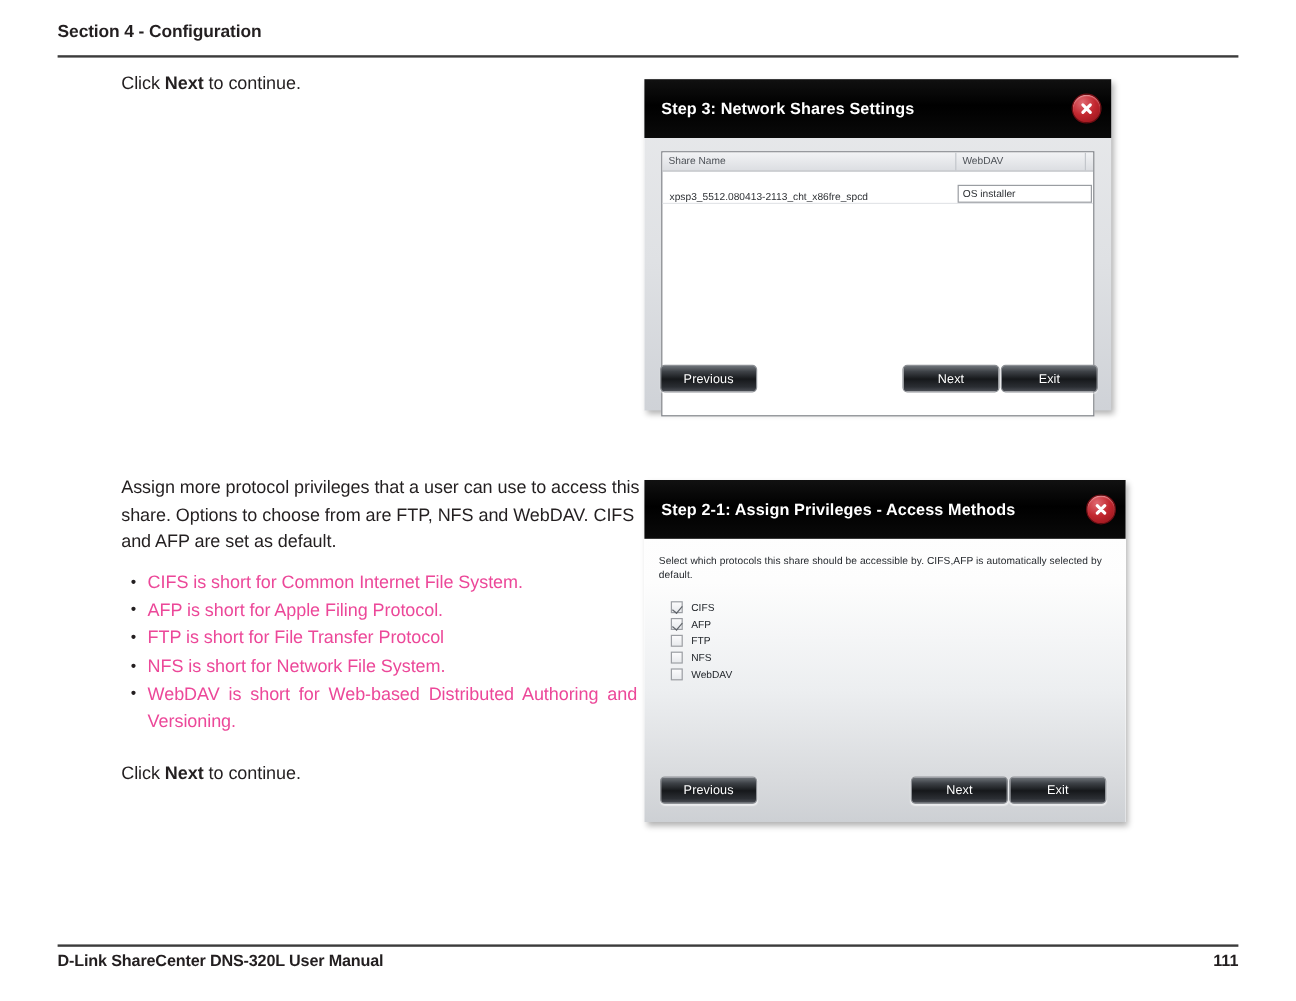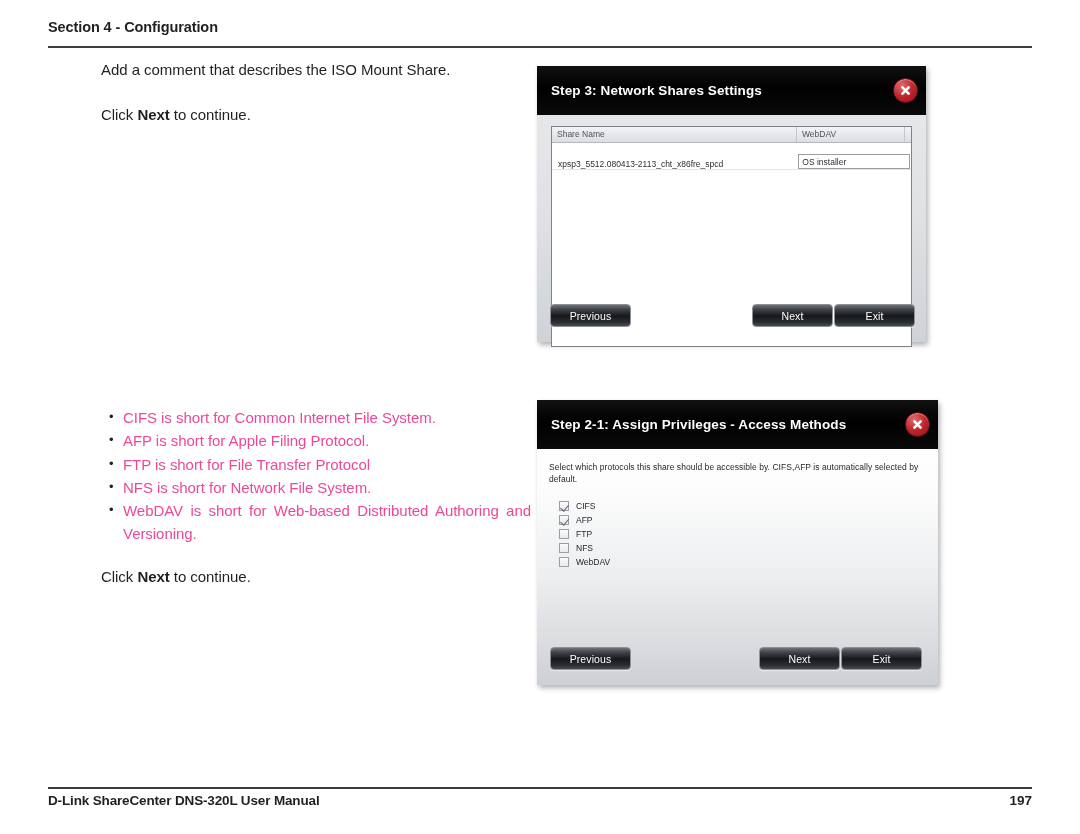--- a/index.html
+++ b/index.html
@@ -328,25 +328,25 @@
 </style>
 </head>
 <body>
 
 <div class="page-header">
   <div class="section-title">Section 4 - Configuration</div>
 </div>
 <div class="header-rule"></div>
 
 <div class="text-col-1">
-  <p class="para">Add a comment that describes the ISO Mount Share.</p>
   <p class="para tight"><span>Click </span><b>Next</b><span> to continue.</span></p>
 </div>
 
 <div class="text-col-2">
+  <p class="para tight">Assign more protocol privileges that a user can use to access this share. Options to choose from are FTP, NFS and WebDAV. CIFS and AFP are set as default.</p>
   <ul class="bullets">
     <li>CIFS is short for Common Internet File System.</li>
     <li>AFP is short for Apple Filing Protocol.</li>
     <li>FTP is short for File Transfer Protocol</li>
     <li>NFS is short for Network File System.</li>
     <li class="justify">WebDAV is short for Web-based Distributed Authoring and Versioning.</li>
   </ul>
   <p class="para tight click-next-2"><span>Click </span><b>Next</b><span> to continue.</span></p>
 </div>
 
@@ -422,14 +422,14 @@
       <div class="btn btn-previous">Previous</div>
       <div class="btn btn-next">Next</div>
       <div class="btn btn-exit">Exit</div>
     </div>
   </div>
 </div>
 
 <div class="footer-rule"></div>
 <div class="page-footer">
   <span class="footer-left">D-Link ShareCenter DNS-320L User Manual</span>
-  <span class="footer-right">197</span>
+  <span class="footer-right">111</span>
 </div>
 
 </body></html>

